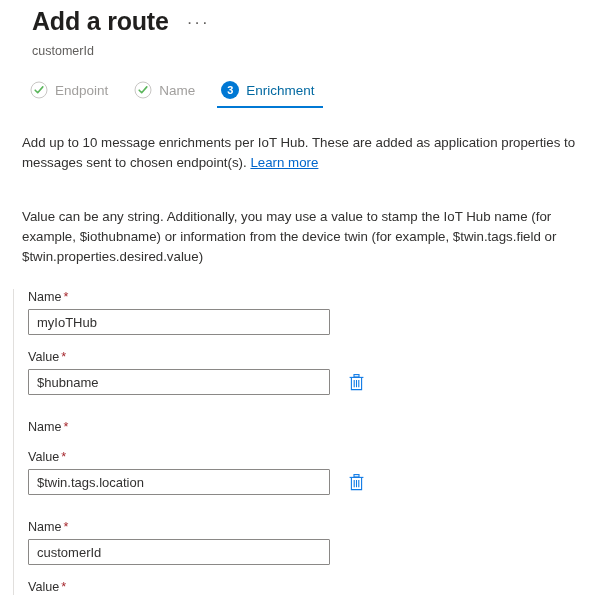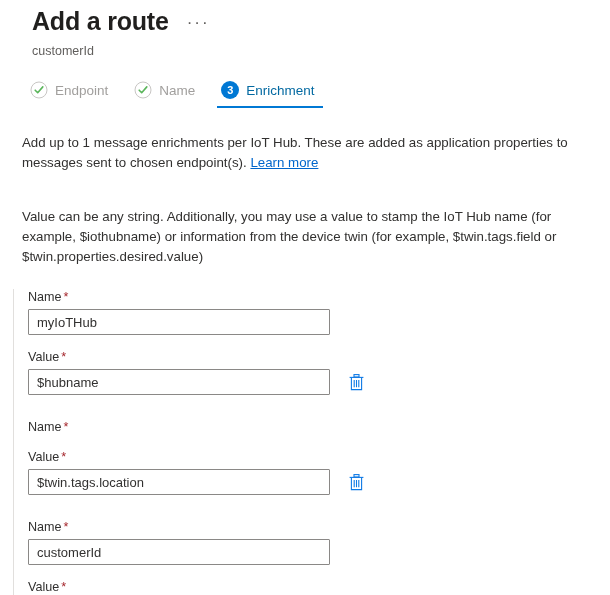--- a/index.html
+++ b/index.html
@@ -212,21 +212,21 @@
   <div class="step current">
     <span class="step-badge">3</span>
     <span class="step-label">Enrichment</span>
     <span class="step-underline"></span>
   </div>
 
 </div>
 
 <div class="content">
   <div class="body-text">
-    <span>Add up to 1 message enrichments per IoT Hub. These are added as application properties to messages sent to chosen endpoint(s). </span><a class="learn-more">Learn more</a>
+    <span>Add up to 10 message enrichments per IoT Hub. These are added as application properties to messages sent to chosen endpoint(s). </span><a class="learn-more">Learn more</a>
   </div>
   <div class="body-text">Value can be any string. Additionally, you may use a value to stamp the IoT Hub name (for example, $iothubname) or information from the device twin (for example, $twin.tags.field or $twin.properties.desired.value)</div>
 </div>
 
 <div class="form-area">
   <div class="form-rail"></div>
 
   <div class="enrichment-group">
     <div class="field">
       <div class="field-label">

